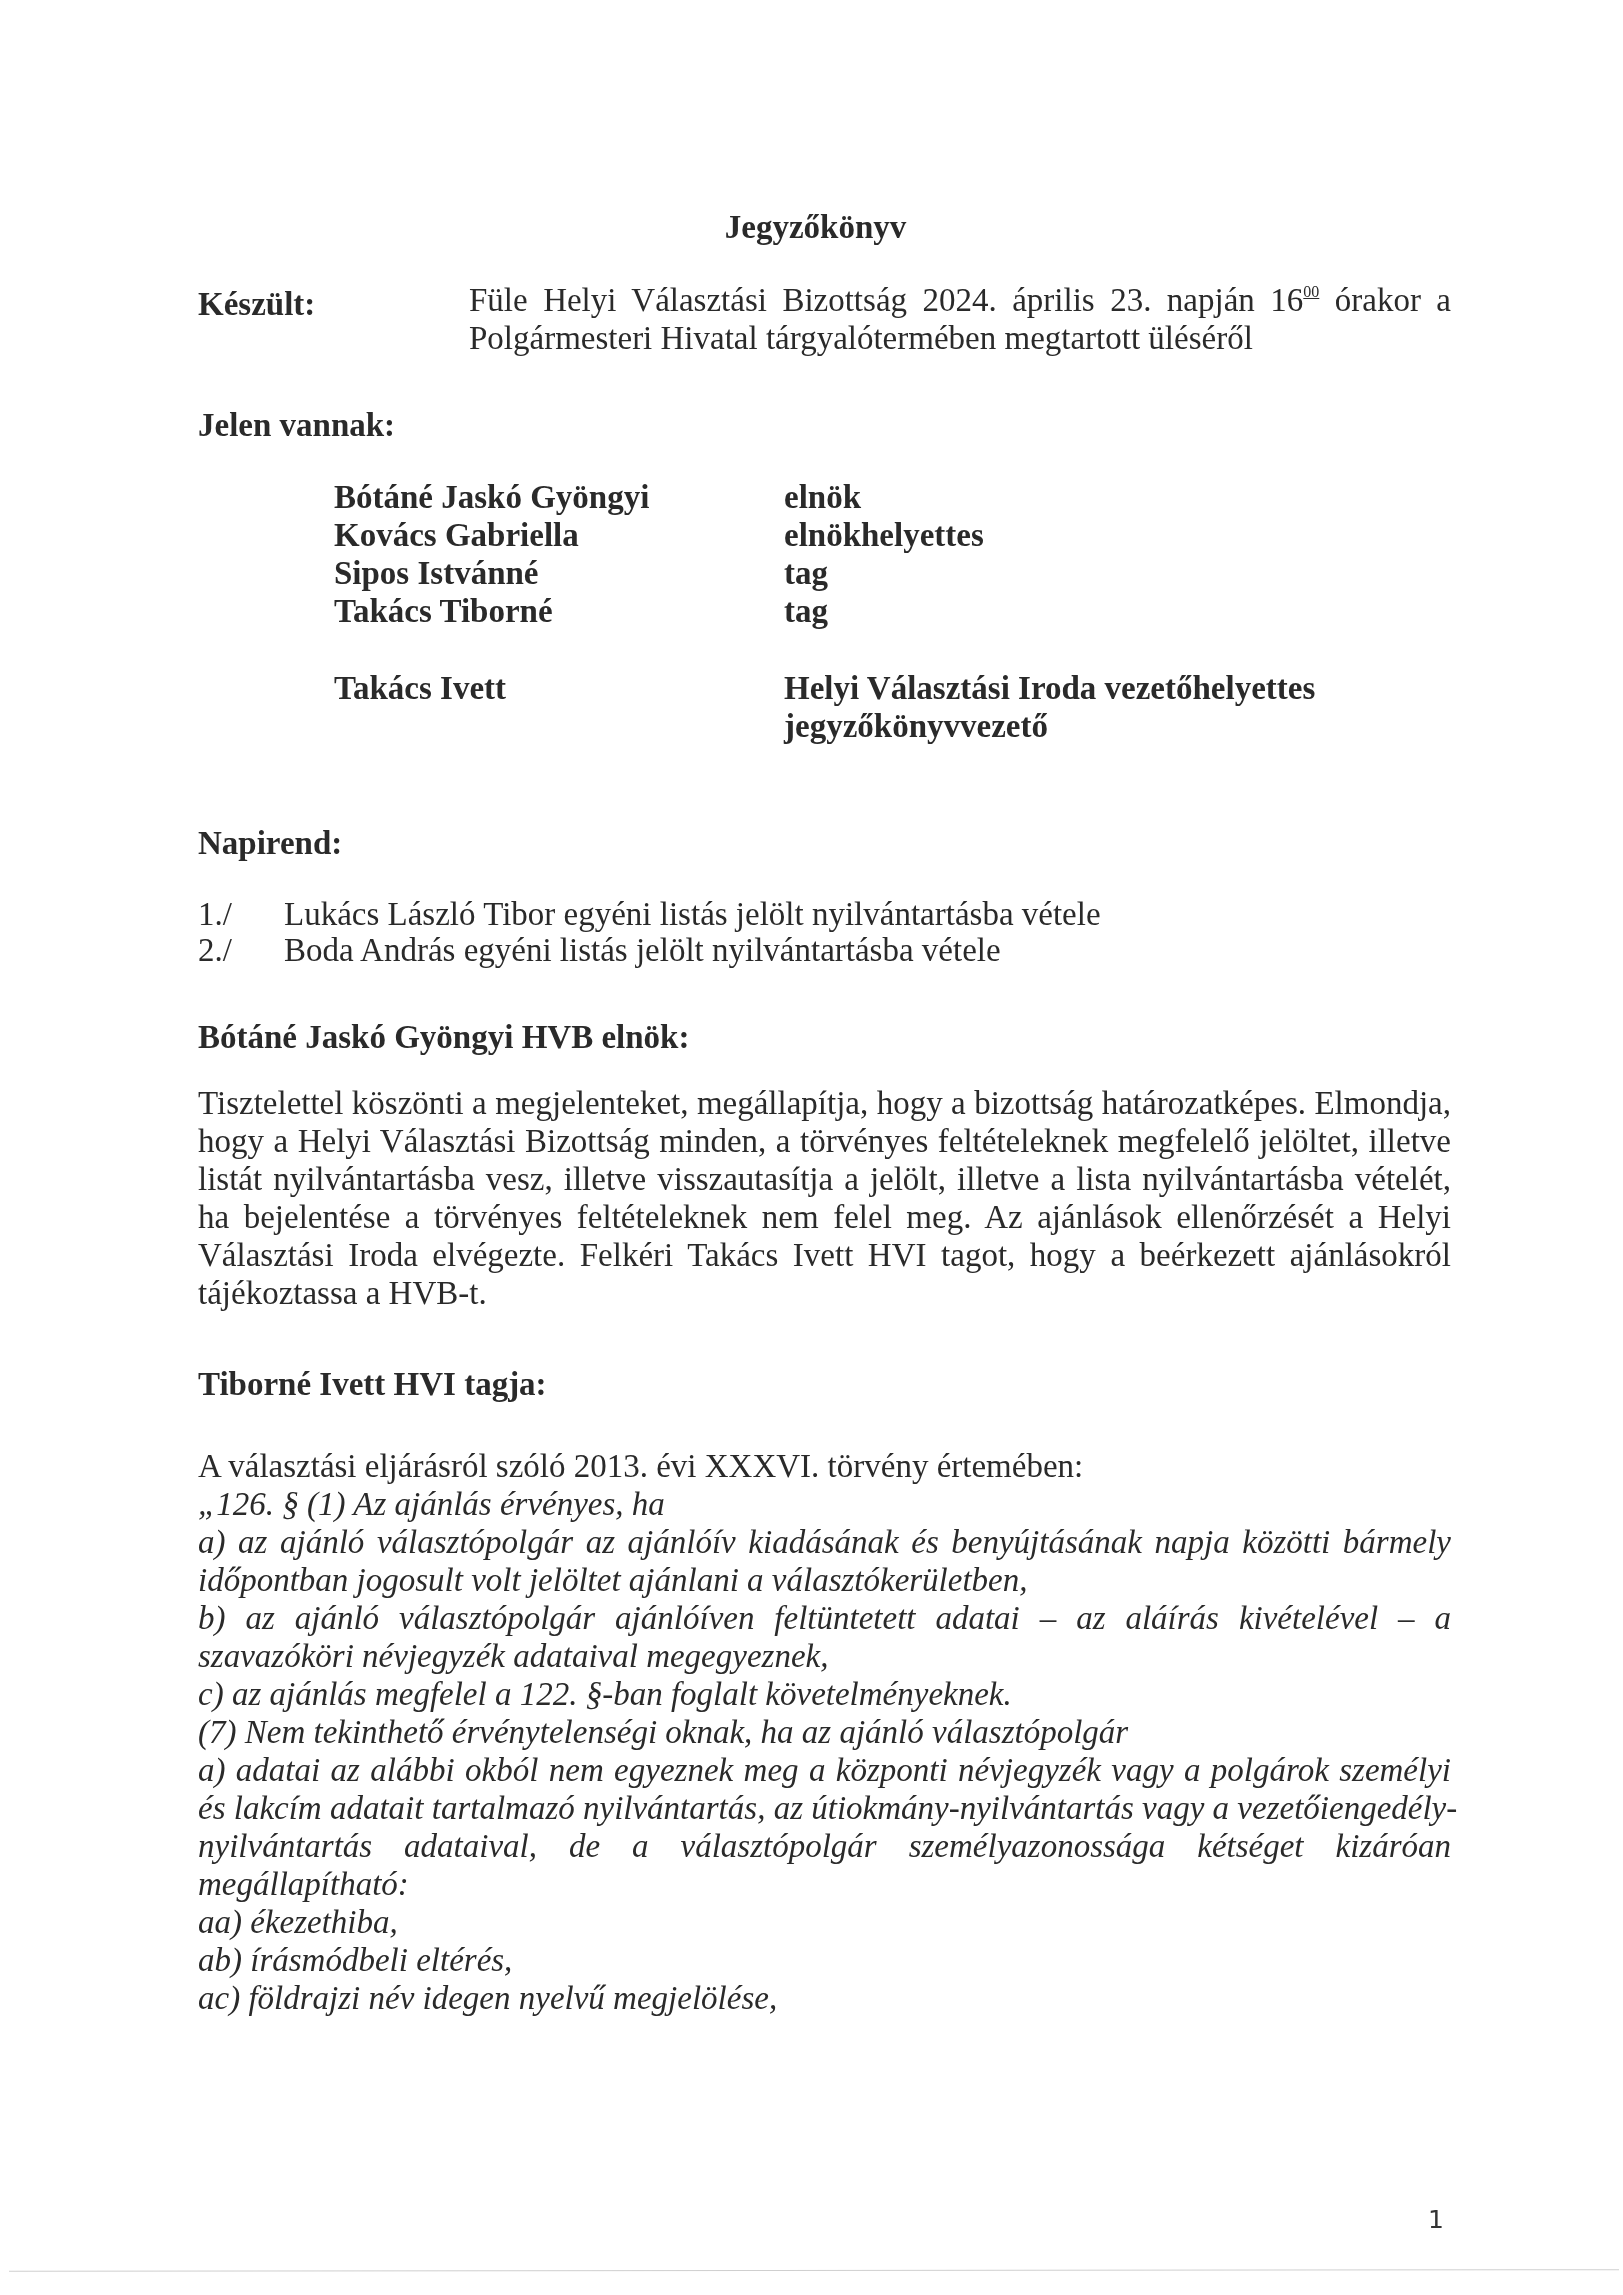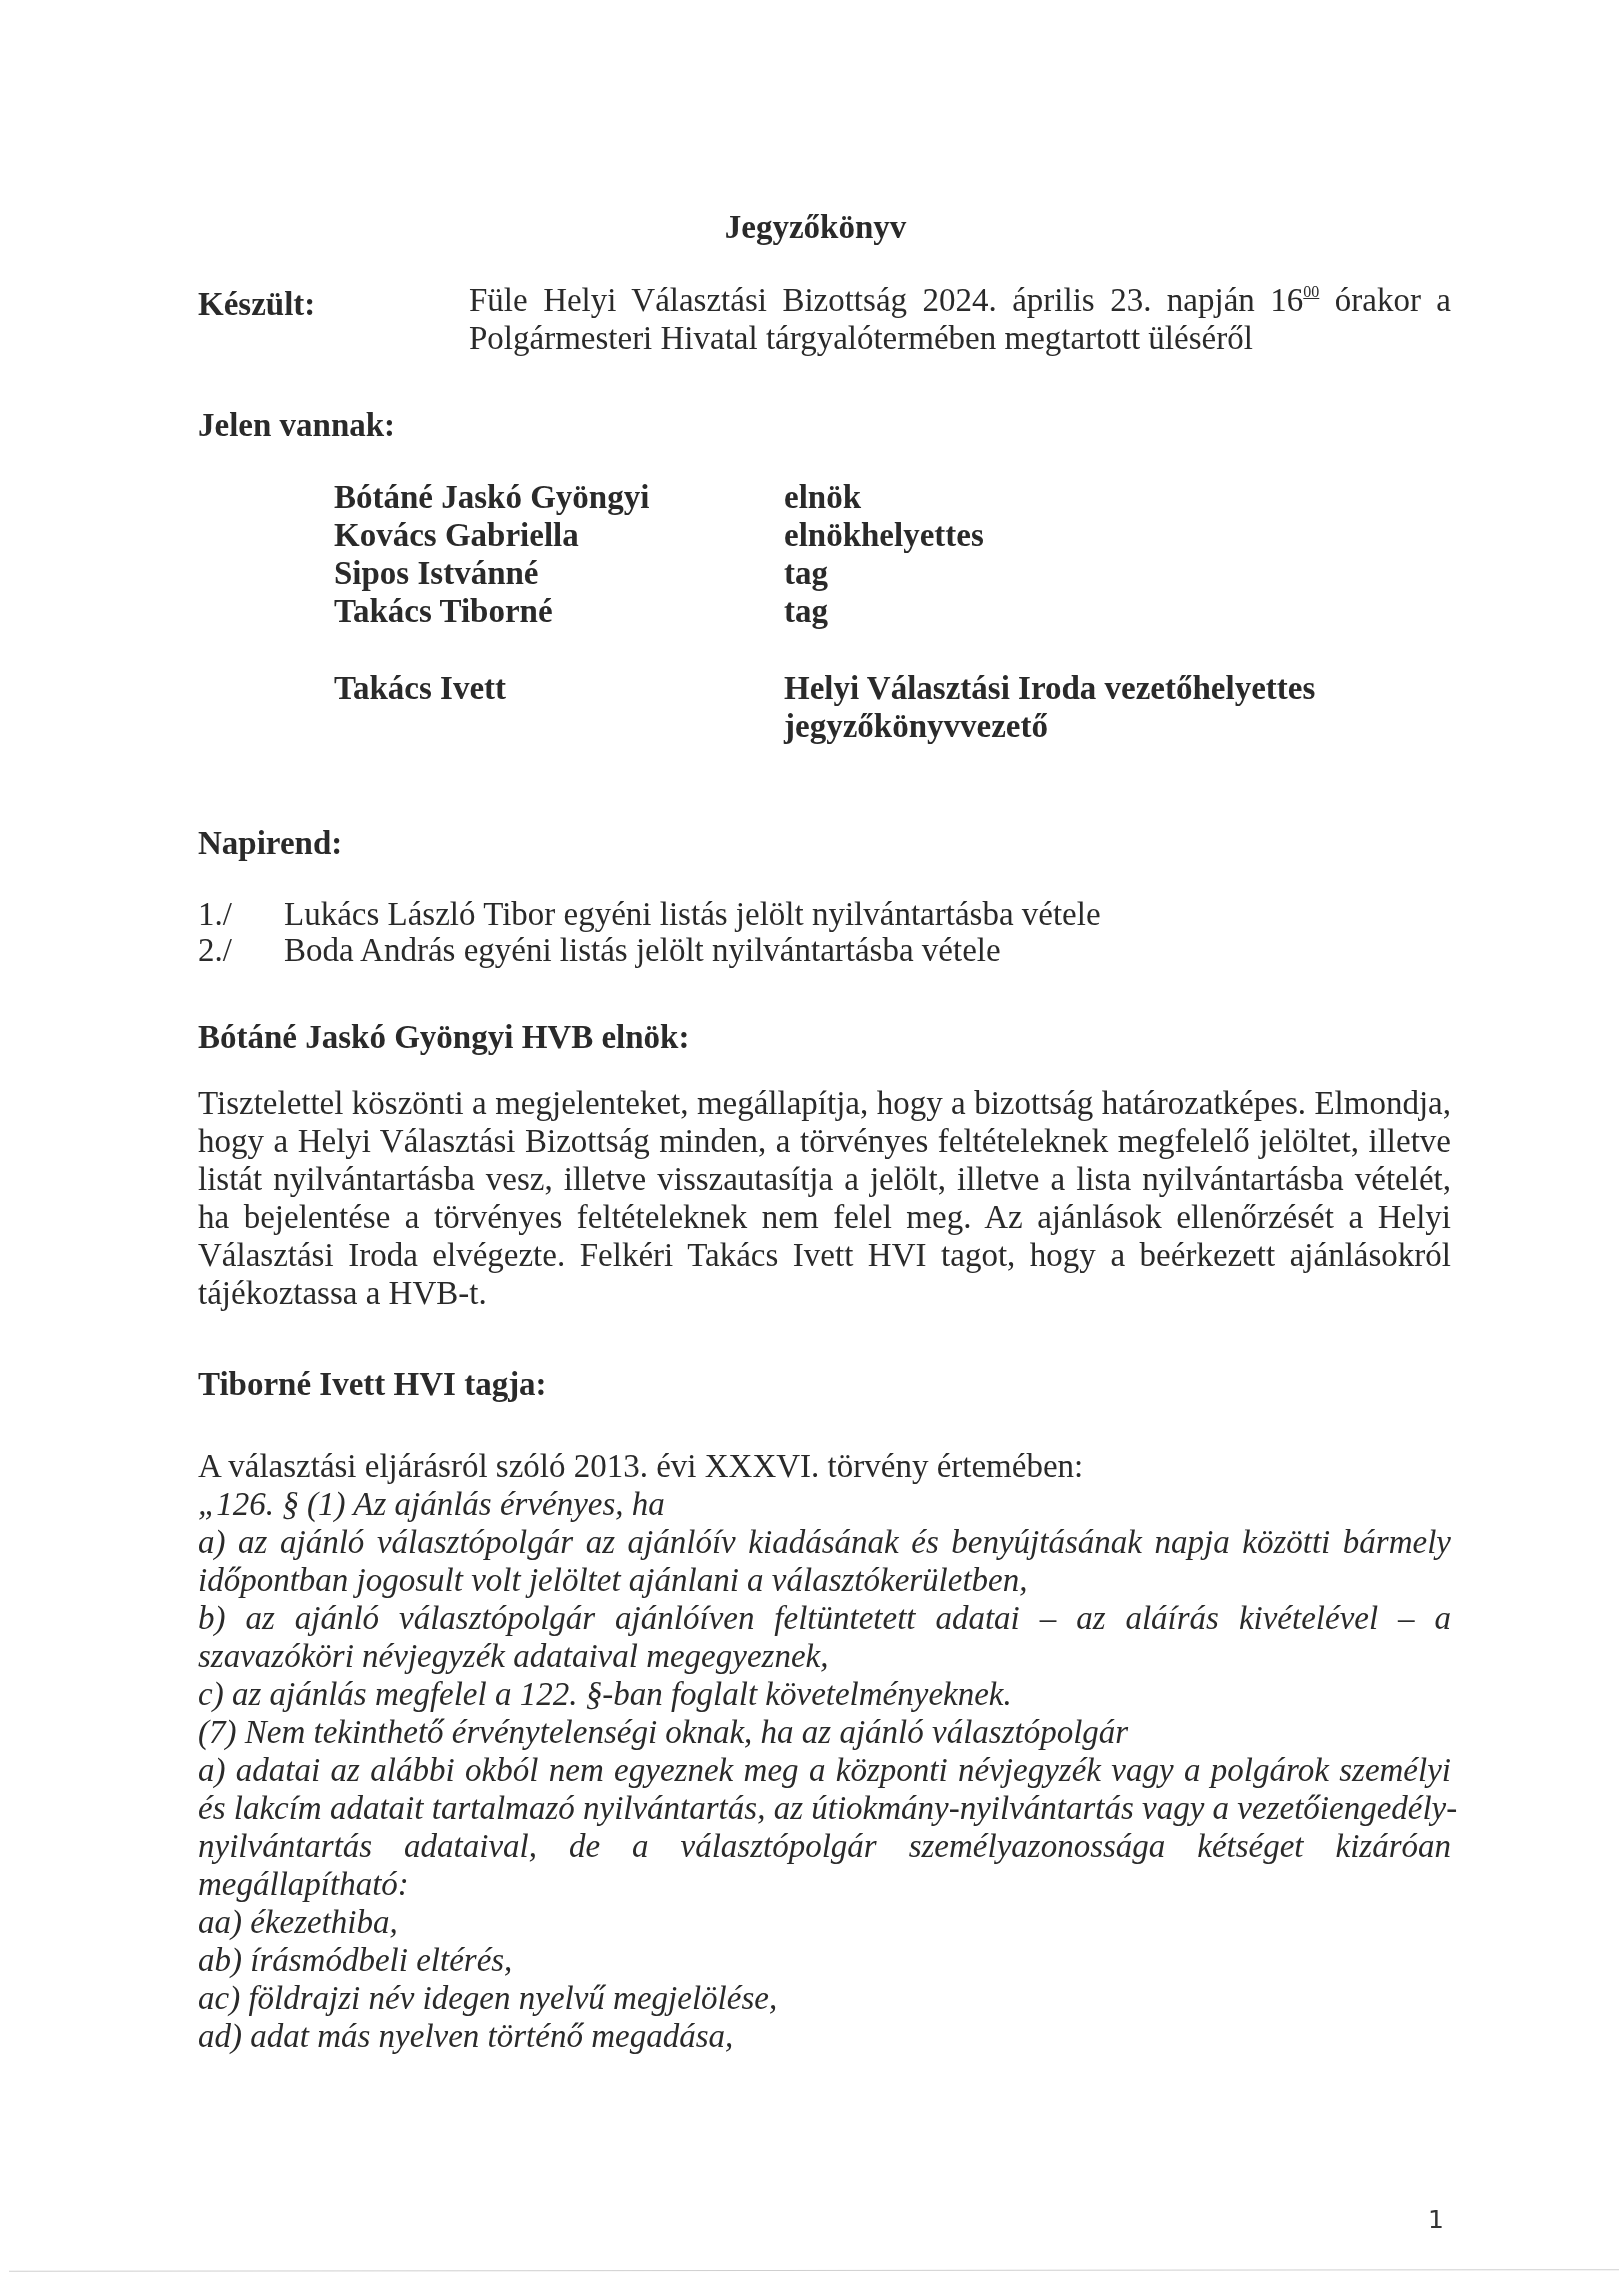--- a/index.html
+++ b/index.html
@@ -127,19 +127,18 @@
     <span class="line left i">szavazóköri névjegyzék adataival megegyeznek,</span>
     <span class="line left i">c) az ajánlás megfelel a 122. §-ban foglalt követelményeknek.</span>
     <span class="line left i">(7) Nem tekinthető érvénytelenségi oknak, ha az ajánló választópolgár</span>
     <span class="line i">a) adatai az alábbi okból nem egyeznek meg a központi névjegyzék vagy a polgárok személyi</span>
     <span class="line i">és lakcím adatait tartalmazó nyilvántartás, az útiokmány-nyilvántartás vagy a vezetőiengedély-</span>
     <span class="line i">nyilvántartás adataival, de a választópolgár személyazonossága kétséget kizáróan</span>
     <span class="line left i">megállapítható:</span>
     <span class="line left i">aa) ékezethiba,</span>
     <span class="line left i">ab) írásmódbeli eltérés,</span>
     <span class="line left i">ac) földrajzi név idegen nyelvű megjelölése,</span>
-    <span class="line left i">ad) adat más nyelven történő megadása,</span>
   </div>
 
   <div class="abs page-number">1</div>
   <div class="bottom-rule"></div>
 </div>
 
 
 </body></html>

